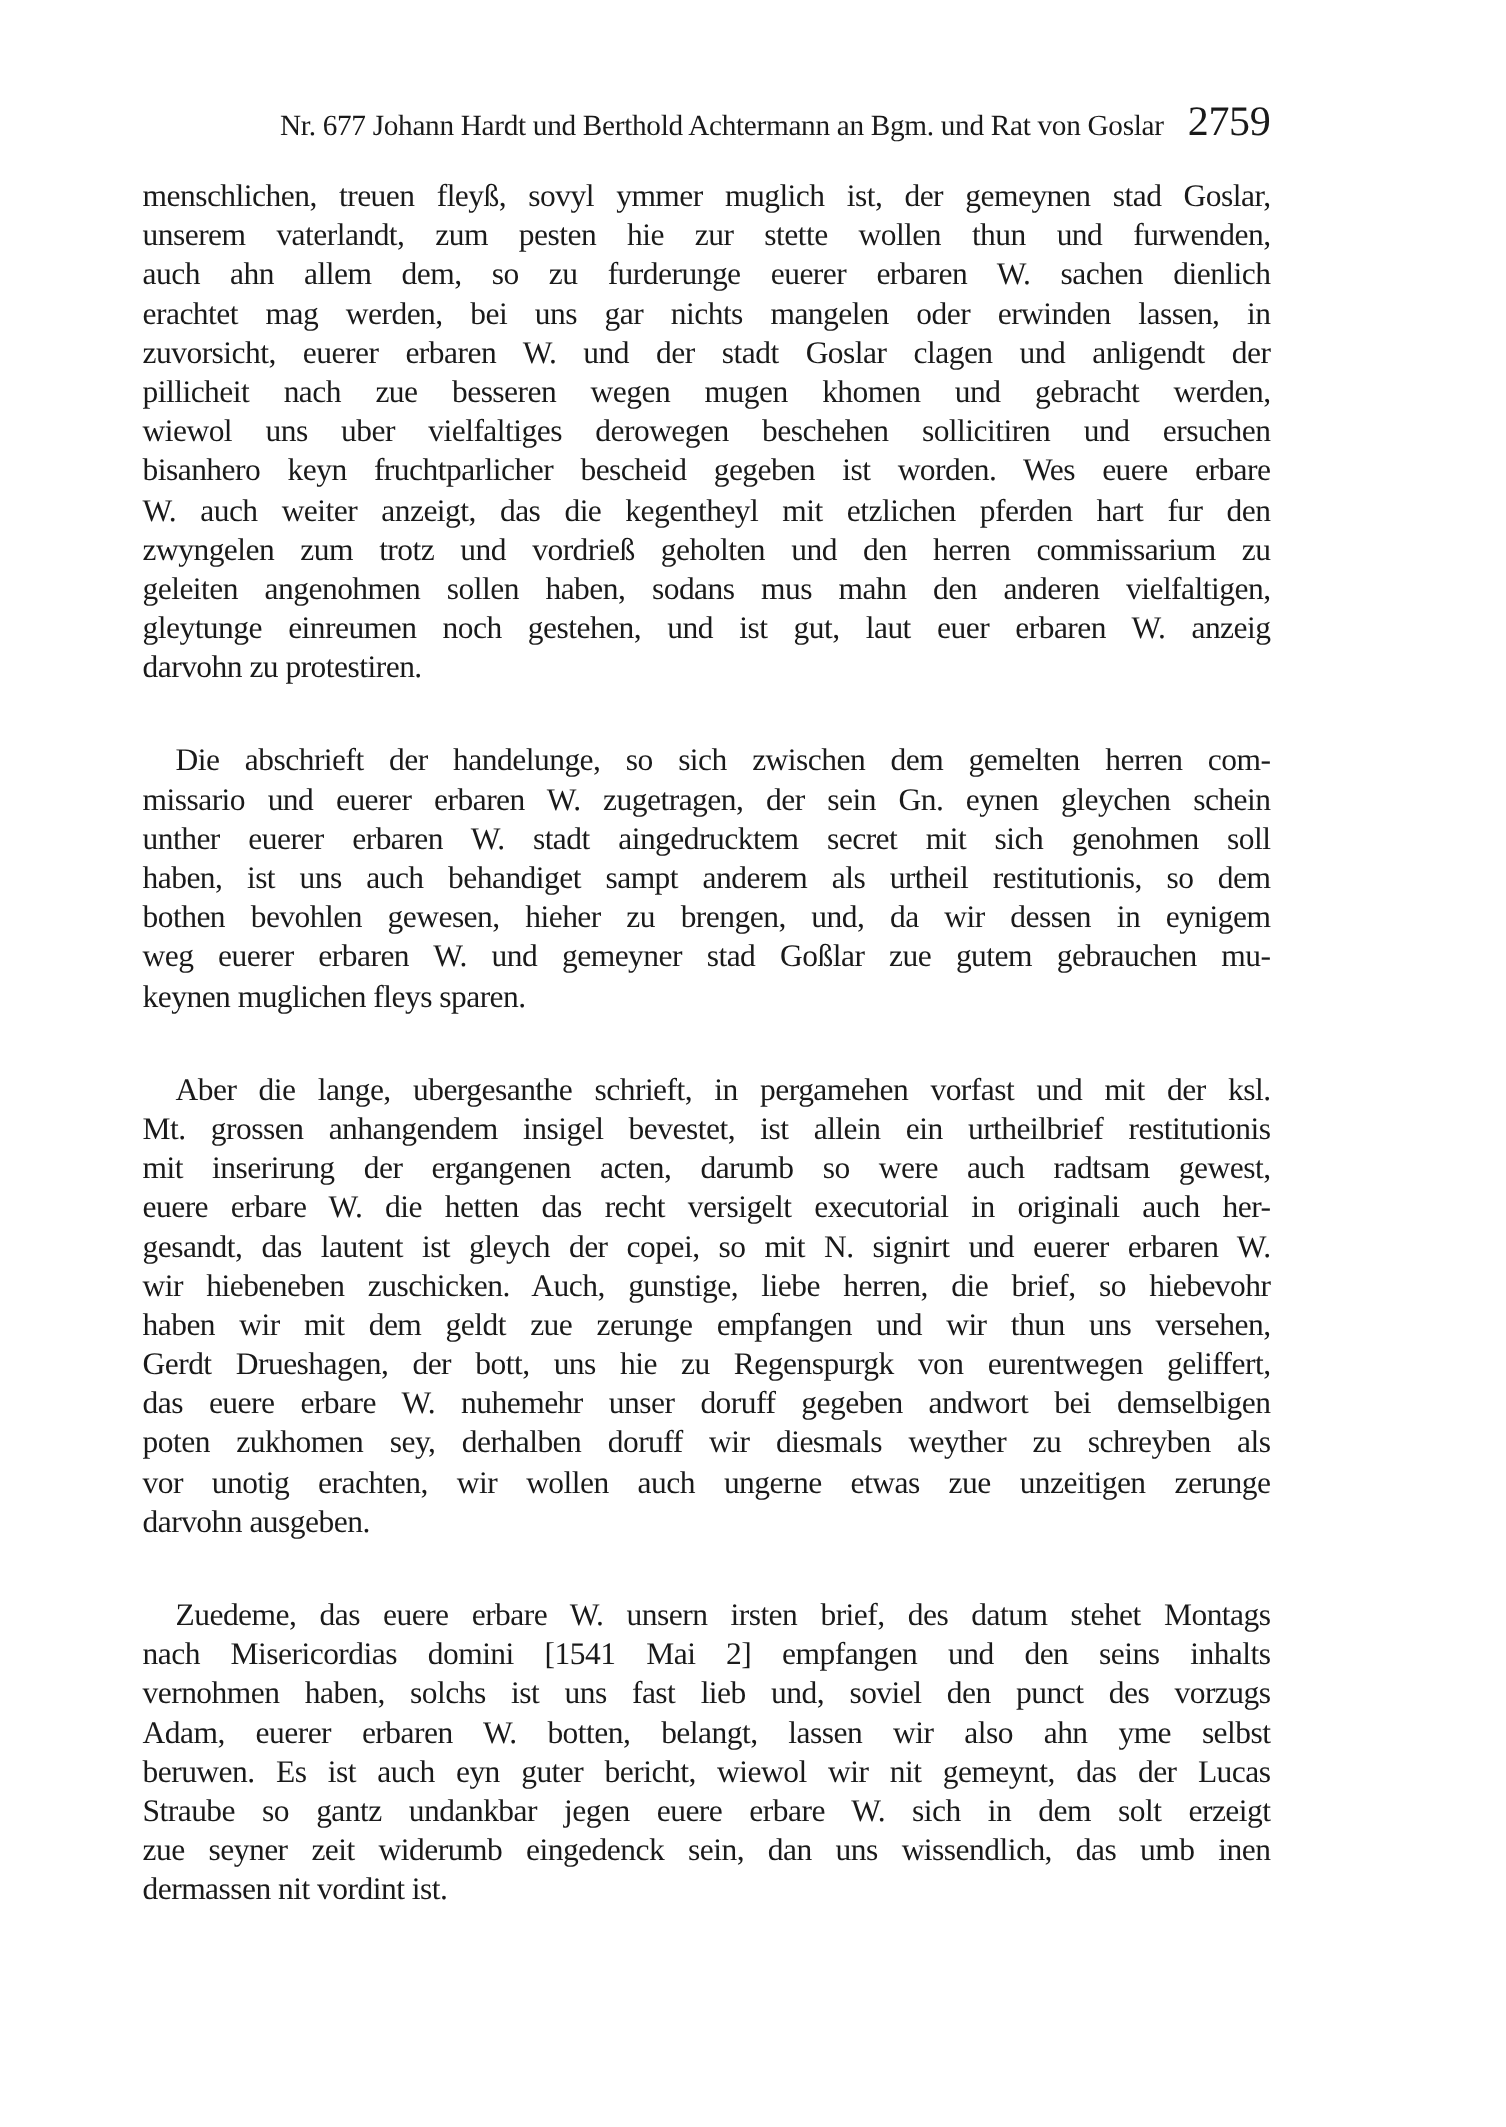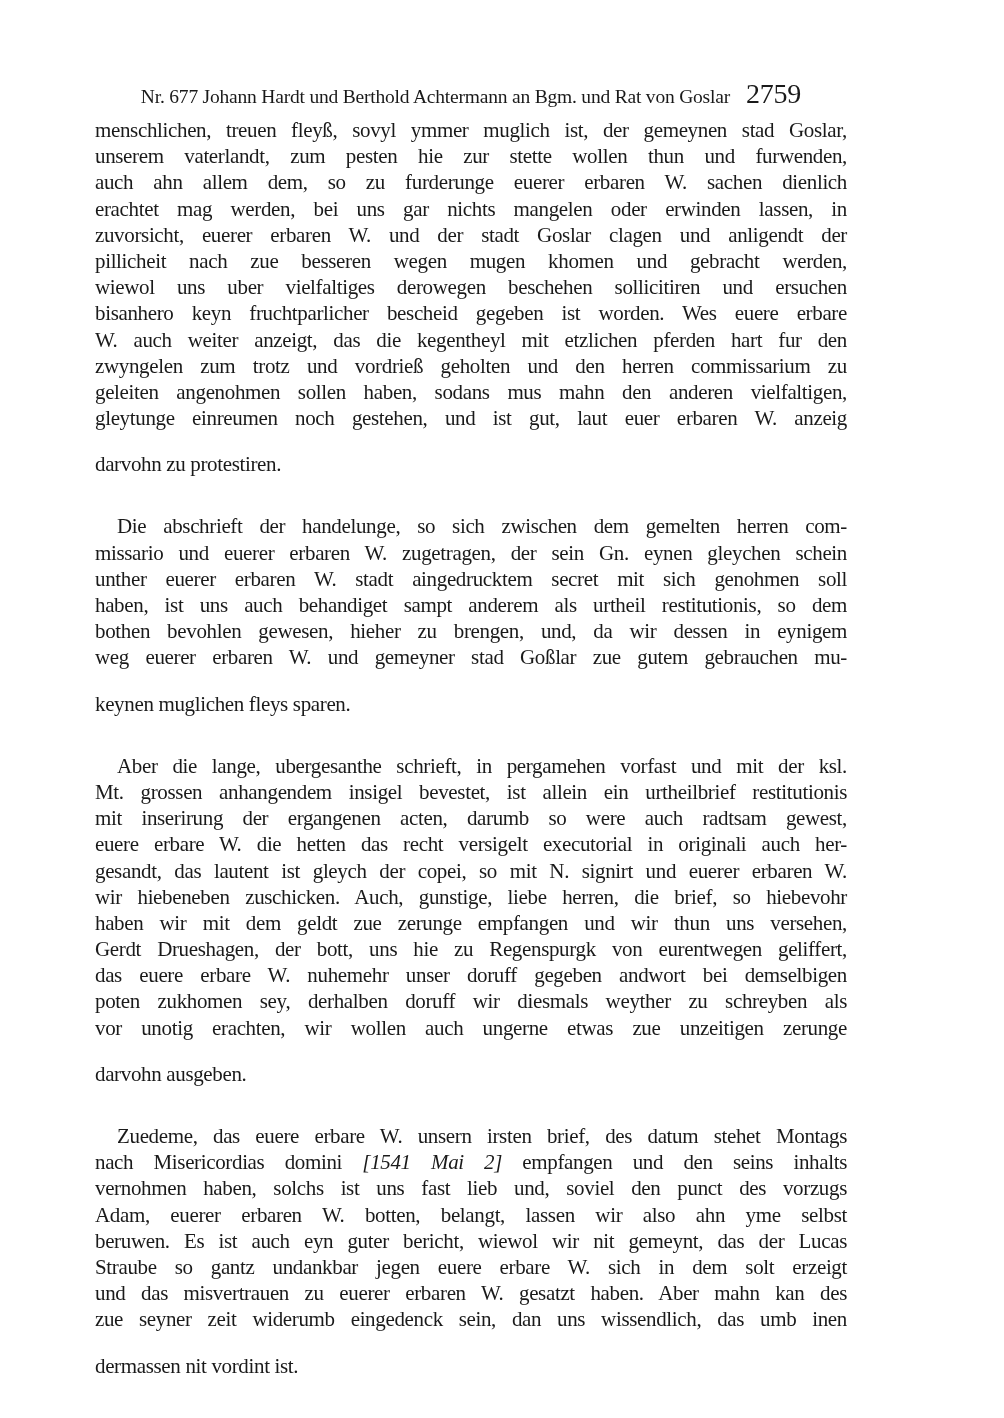--- a/index.html
+++ b/index.html
@@ -12,24 +12,24 @@
       height: 1418px;
       position: relative;
       overflow: hidden;
       font-family: "Liberation Serif", "DejaVu Serif", serif;
       color: #1a1a1a;
     }
     .running-head {
       position: absolute;
       left: 95px;
       width: 752px;
-      top: 78px;
+      top: 66px;
       height: 30px;
       display: flex;
-      justify-content: center;
+      justify-content: flex-end;
       align-items: baseline;
       font-size: 19.5px;
       letter-spacing: -0.2px;
     }
     .running-head .title {
       margin-right: 16px;
     }
     .running-head .page-number {
       font-size: 28px;
     }
@@ -50,28 +50,26 @@
     }
     .line {
       display: block;
       text-align: justify;
       text-align-last: justify;
       white-space: nowrap;
       height: 26.2px;
     }
     .line.last {
       text-align-last: left;
-      margin-top: 20px;
     }
     .line.indent {
       padding-left: 22px;
       margin-top: 36px;
     }
     .line .it {
-      font-style: italic;
     }
   </style>
 </head>
 <body>
 
 <div class="running-head">
   <span class="title">Nr. 677 Johann Hardt und Berthold Achtermann an Bgm. und Rat von Goslar</span>
   <span class="page-number">2759</span>
 </div>
 
@@ -118,18 +116,17 @@
     <span class="line last">darvohn ausgeben.</span>
   </div>
 
   <div class="para">
     <span class="line indent">Zuedeme, das euere erbare W. unsern irsten brief, des datum stehet Montags</span>
     <span class="line"><span>nach Misericordias domini</span> <span class="it">[1541 Mai 2]</span> <span>empfangen und den seins inhalts</span></span>
     <span class="line">vernohmen haben, solchs ist uns fast lieb und, soviel den punct des vorzugs</span>
     <span class="line">Adam, euerer erbaren W. botten, belangt, lassen wir also ahn yme selbst</span>
     <span class="line">beruwen. Es ist auch eyn guter bericht, wiewol wir nit gemeynt, das der Lucas</span>
     <span class="line">Straube so gantz undankbar jegen euere erbare W. sich in dem solt erzeigt</span>
-    <span class="line">und das misvertrauen zu euerer erbaren W. gesatzt haben. Aber mahn kan des</span>
     <span class="line">zue seyner zeit widerumb eingedenck sein, dan uns wissendlich, das umb inen</span>
     <span class="line last">dermassen nit vordint ist.</span>
   </div>
 
 </div>
 
 </body></html>

